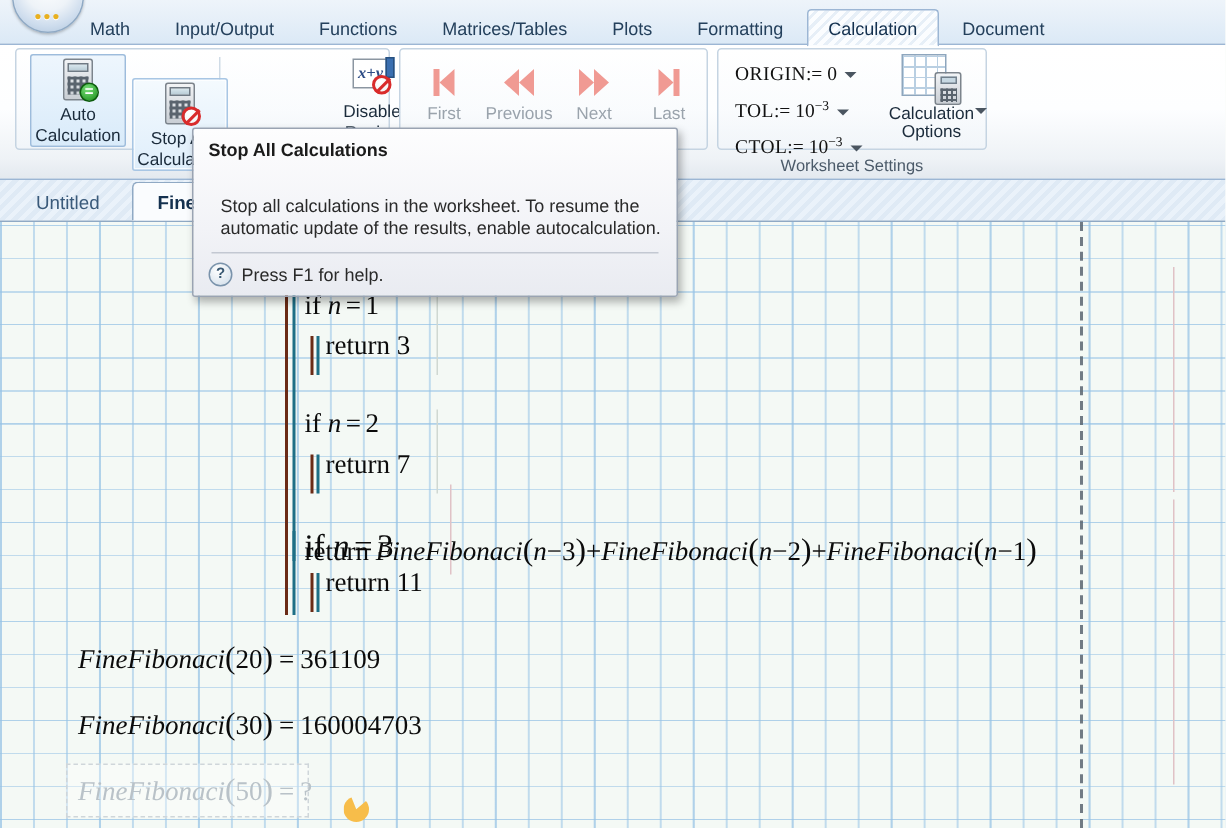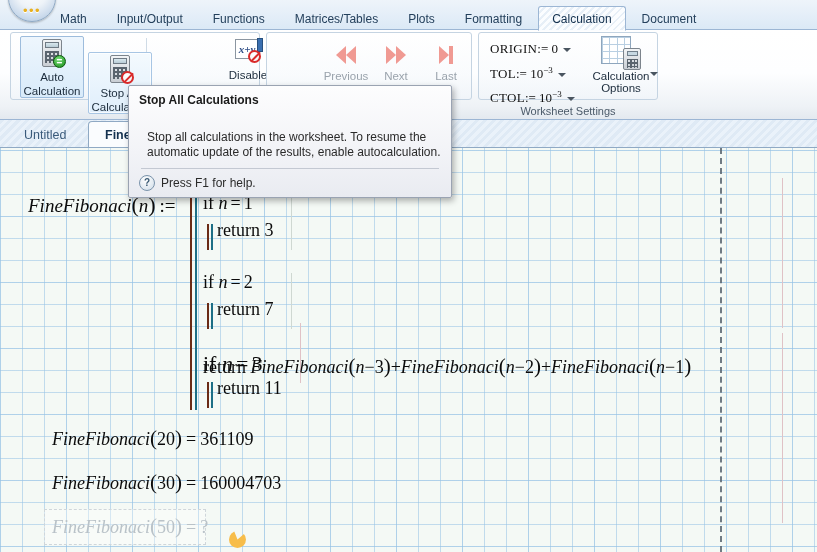--- a/index.html
+++ b/index.html
@@ -301,20 +301,27 @@
           <div class="badge no" style="right:2px;bottom:4px;"></div>
         </div>
         <div class="lbl">Disable</div>
         <div class="lbl">Region</div>
       </div>
     </div>
 
     <div class="grp" style="left:266px;width:206px;">
       <div class="grpbox"></div>
 
+      <div class="navbtn" style="left:4px;">
+        <div class="glyph">
+          <div class="barv"></div>
+            <div class="tri l"></div>
+        </div>
+        <div class="lbl">First</div>
+      </div>
       <div class="navbtn" style="left:54px;">
         <div class="glyph">
           <div class="tri l"></div>
             <div class="tri l"></div>
         </div>
         <div class="lbl">Previous</div>
       </div>
       <div class="navbtn" style="left:104px;">
         <div class="glyph">
           <div class="tri r"></div>
@@ -369,23 +376,20 @@
     <div class="sheettab inactive" style="left:8px;">Untitled</div>
     <div class="sheettab active" style="left:88px;">FineF</div>
   </div>
 
   <div class="sheet">
 
     <div class="pagebreak" style="left:720px;"></div>
     <div class="marginline" style="left:782px;top:30px;height:150px;"></div>
     <div class="marginline" style="left:782px;top:185px;height:190px;"></div>
 
-    <div class="region math" style="left:28px;top:44px;font-size:19px;">
-      <span class="mi">FineFibonaci</span><span style="font-size:22px;">(</span><span class="mi">n</span><span style="font-size:22px;">)</span><span style="margin-left:4px;">:=</span>
-    </div>
 
     <div class="progbar bar-dark" style="left:190px;top:44px;height:154px;"></div>
     <div class="progbar bar-teal" style="left:195px;top:44px;height:154px;"></div>
     <div class="progbar bar-dark" style="left:190px;top:198px;height:28px;"></div>
     <div class="progbar bar-teal" style="left:195px;top:198px;height:28px;"></div>
 
     <div class="region math" style="left:203px;top:45px;font-size:18px;">
       <span>if</span>
       <span class="mi">n</span><span style="margin:0 3px;">=</span><span>1</span>
     </div>

